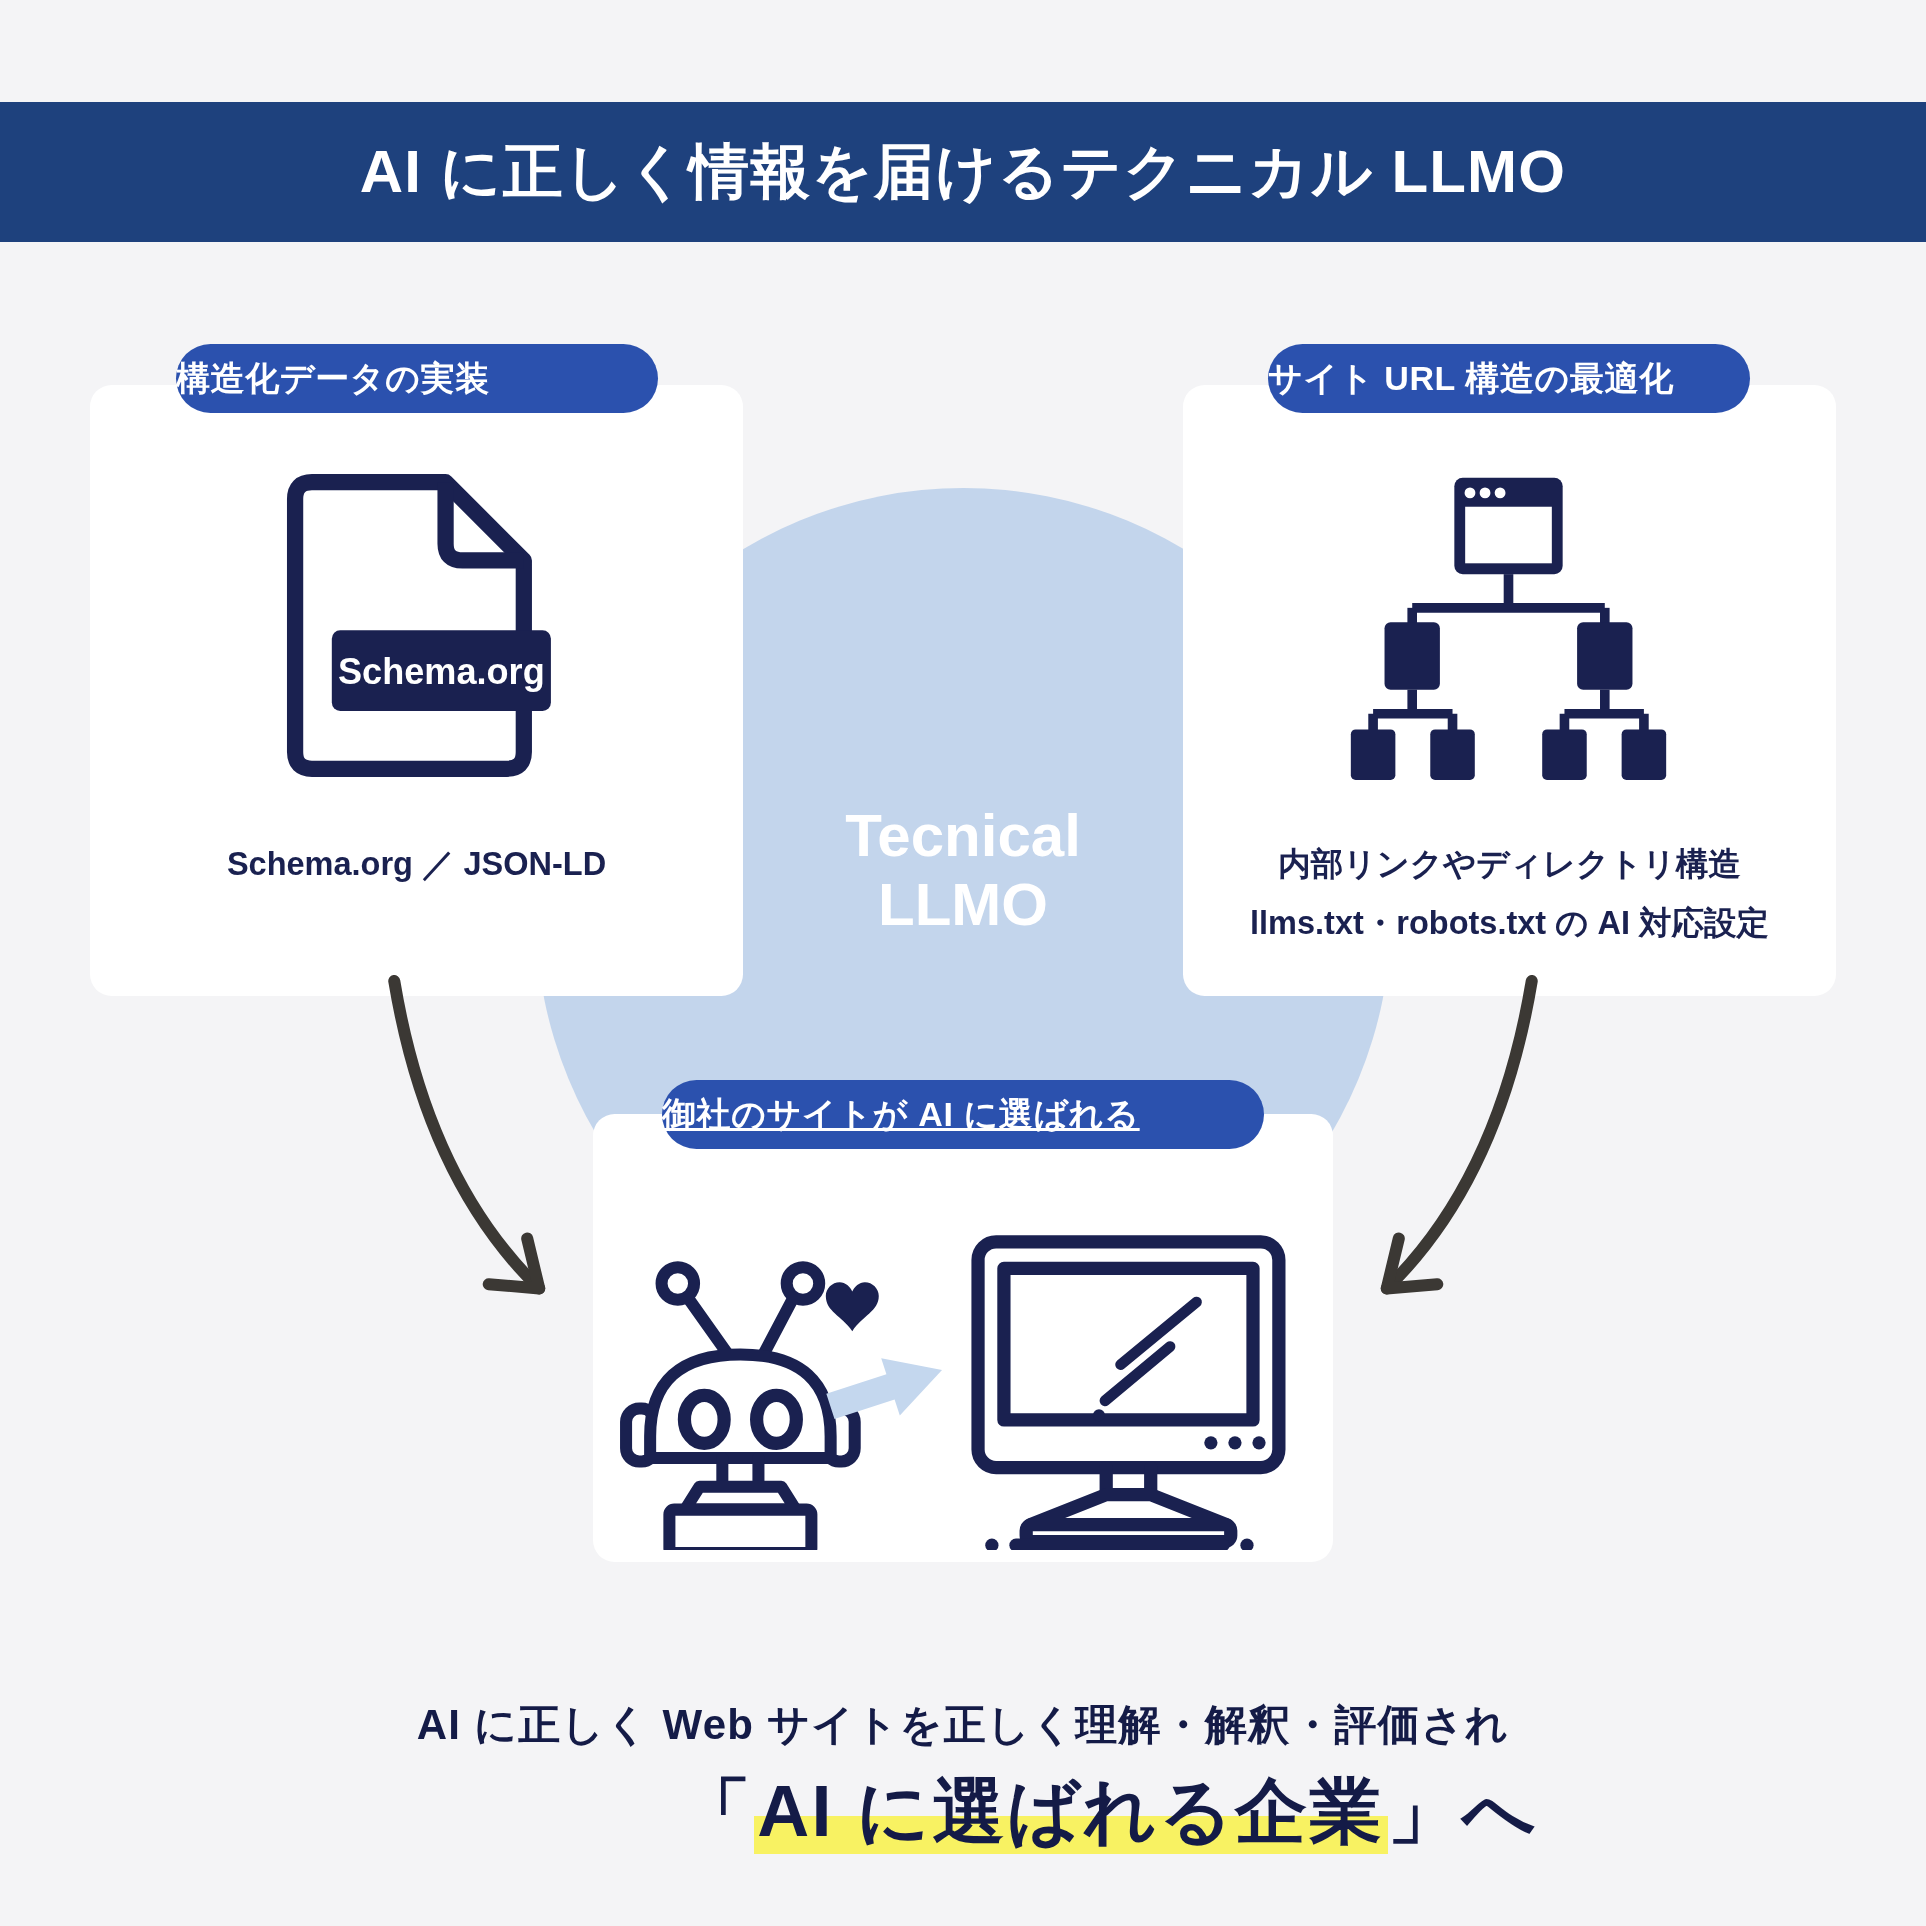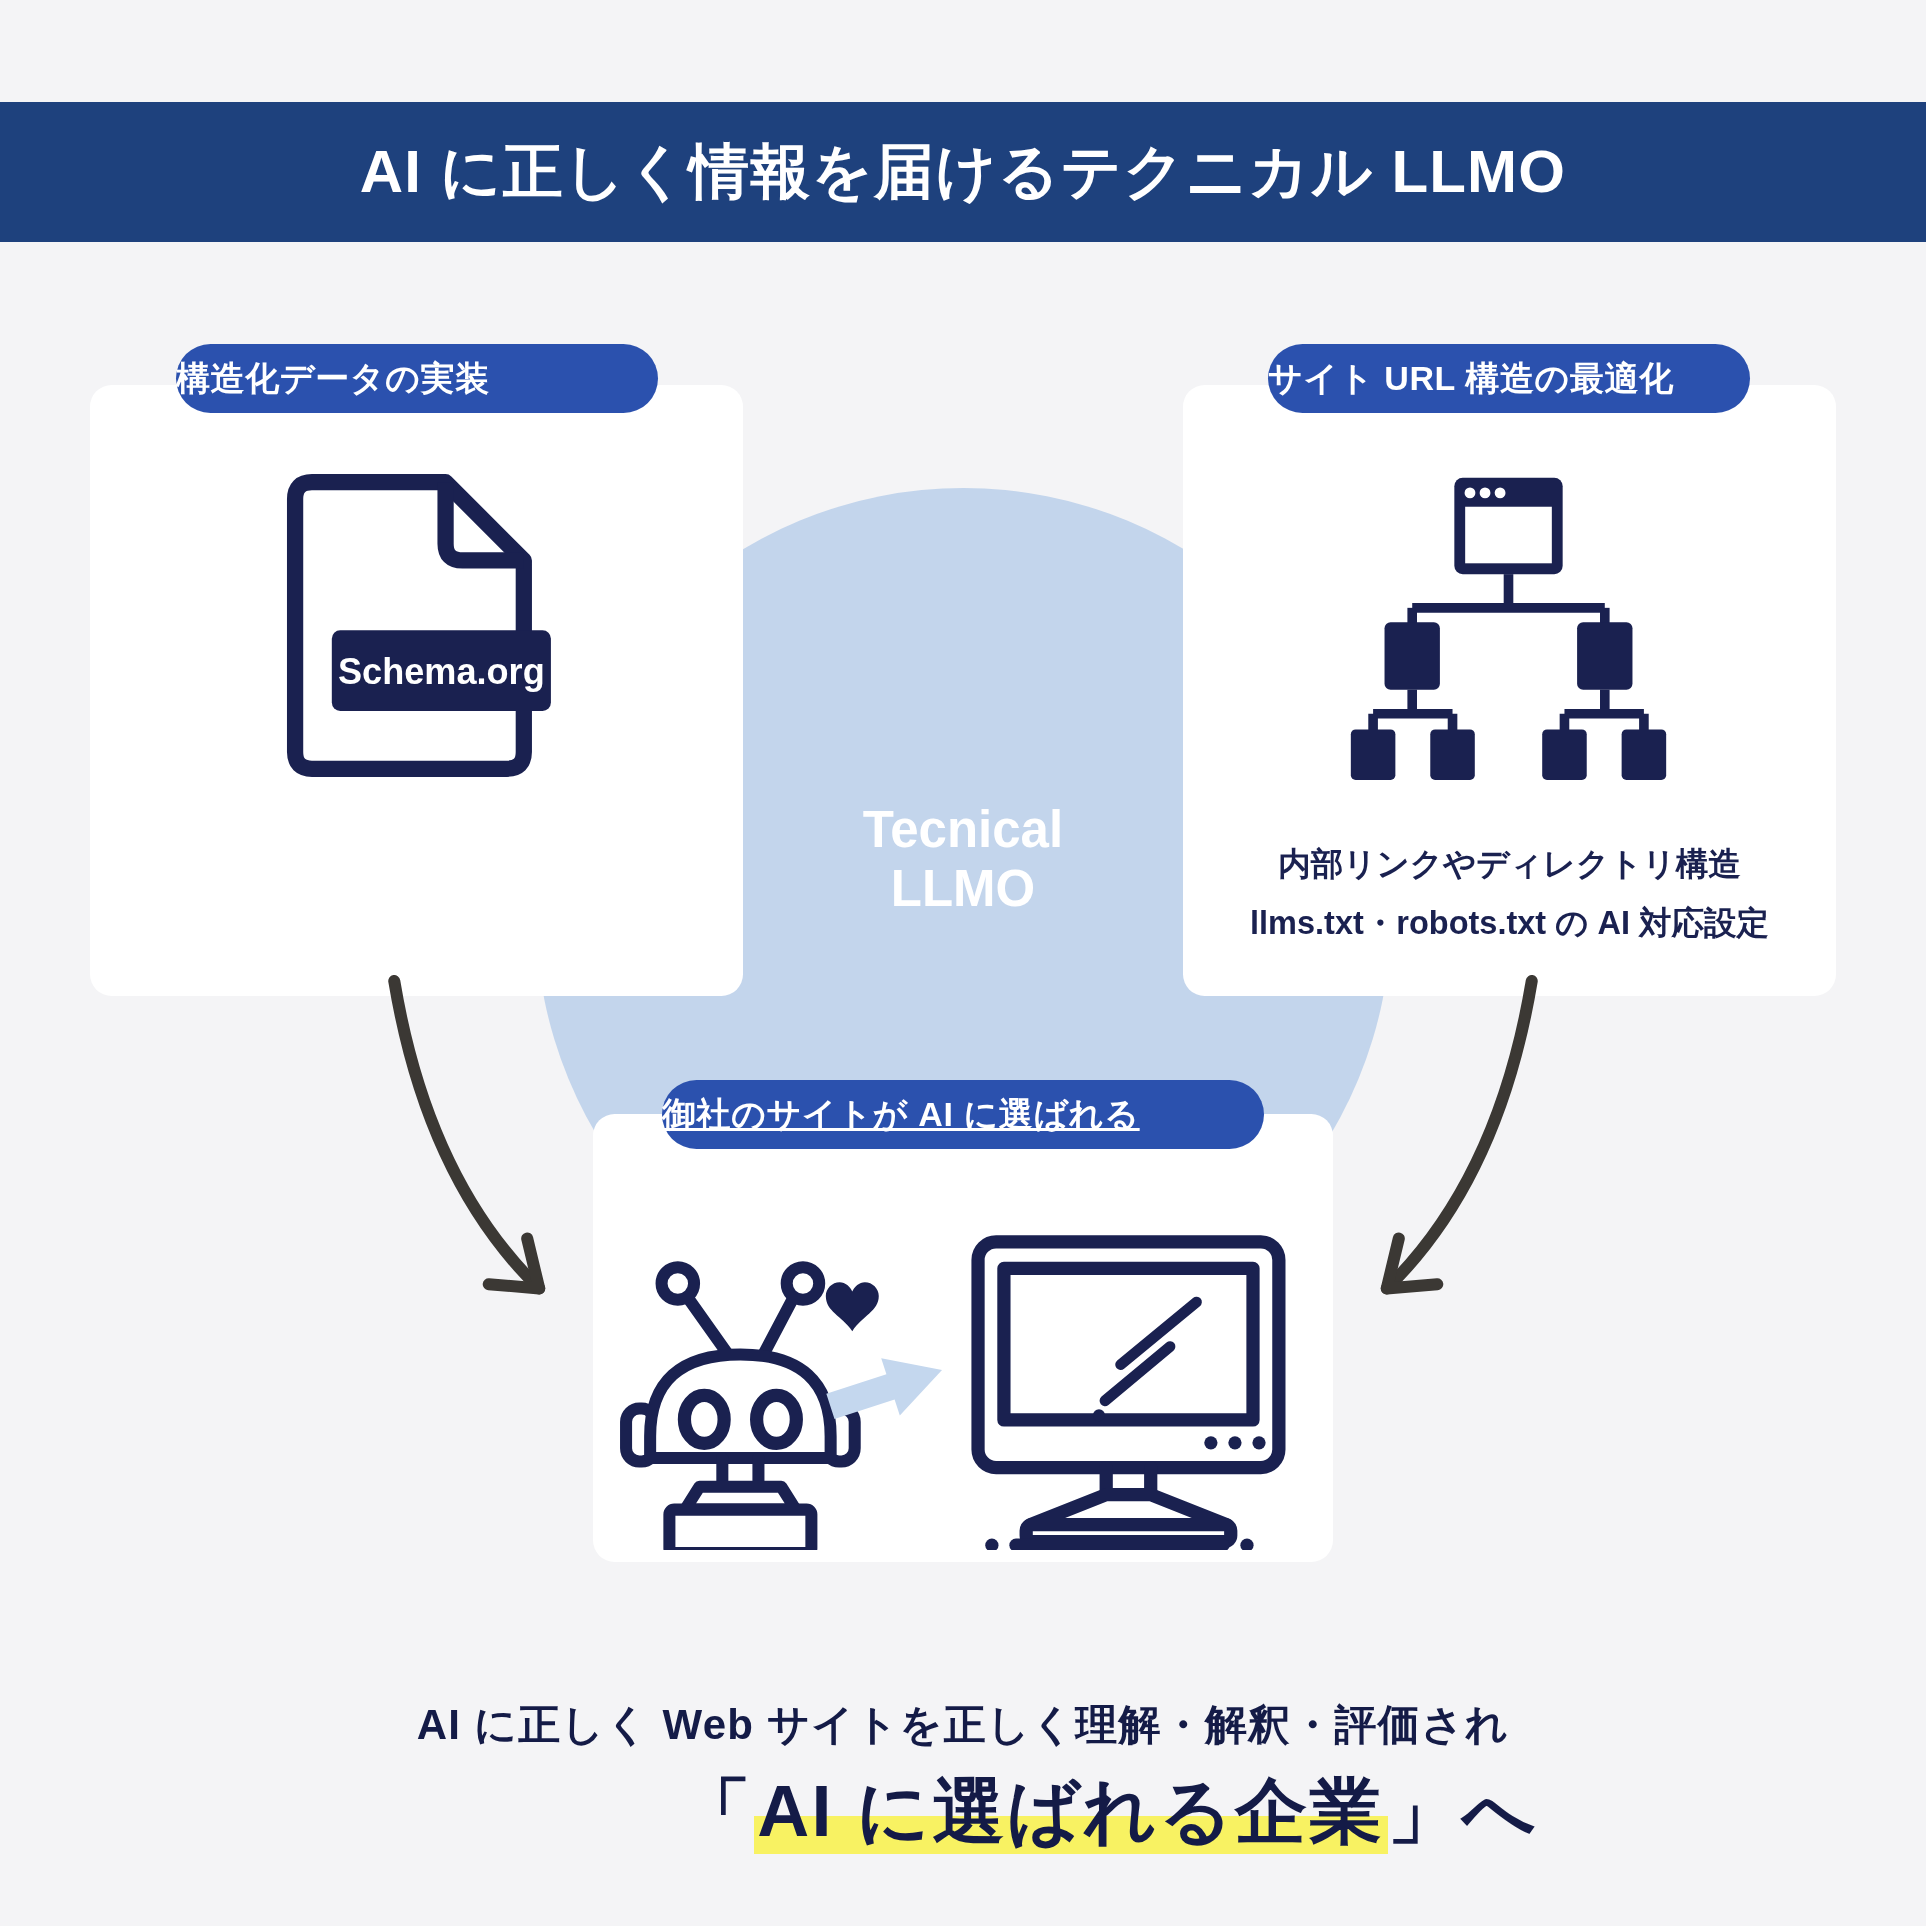--- a/index.html
+++ b/index.html
@@ -16,21 +16,21 @@
     display:flex;align-items:center;justify-content:center;
   }
   .header-band .title{color:#ffffff;font-size:60px;letter-spacing:1.2px;}
   
   .circle{
     left:536px;top:488px;width:855px;height:855px;border-radius:50%;
     background:#c3d5ec;
   }
   .circle-text{
     left:662px;top:801px;width:602px;text-align:center;
-    color:#ffffff;font-size:51px;line-height:1.15;font-weight:bold;
+    color:#ffffff;font-size:60px;line-height:1.15;font-weight:bold;
   }
   
   .card{background:#ffffff;border-radius:21.7px;}
   .card-left{left:90px;top:385px;width:653px;height:611px;}
   .card-right{left:1183px;top:385px;width:653px;height:611px;}
   .card-bottom{left:593px;top:1114px;width:740px;height:448px;}
   
   .badge{
     background:#2b51ae;border-radius:36px;height:69px;
     display:flex;align-items:center;justify-content:flex-start;
@@ -77,20 +77,21 @@
 <div class="abs badge badge-left">
   <span>構造化データの実装</span>
 </div>
 <svg class="abs" style="left:283px;top:469px;" width="277" height="313" viewBox="0 0 460 520">
   <path d="M48 22 H270 L400 152 V470 Q400 498 372 498 H48 Q20 498 20 470 V50 Q20 22 48 22 Z" fill="#ffffff" stroke="#1a2150" stroke-width="27" stroke-linejoin="round"></path>
   <path d="M270 22 V124 Q270 152 298 152 H400" fill="none" stroke="#1a2150" stroke-width="27" stroke-linejoin="round"></path>
   <rect x="81" y="268" width="364" height="134" rx="14" fill="#1a2150"></rect>
   <text x="263" y="358" font-size="60" font-weight="bold" fill="#ffffff" text-anchor="middle">Schema.org</text>
 </svg>
 <div class="abs card-desc desc-left">
+  <div>Schema.org ／ JSON-LD</div>
 </div>
 
 <div class="abs card card-right"></div>
 <div class="abs badge badge-right">
   <span>サイト URL 構造の最適化</span>
 </div>
 <svg class="abs" style="left:1340px;top:473px;" width="337" height="313" viewBox="0 0 560 520">
   <g stroke="#1a2150" stroke-width="16" fill="none">
     <path d="M280 168 V224"></path>
     <path d="M120 224 H440"></path>

